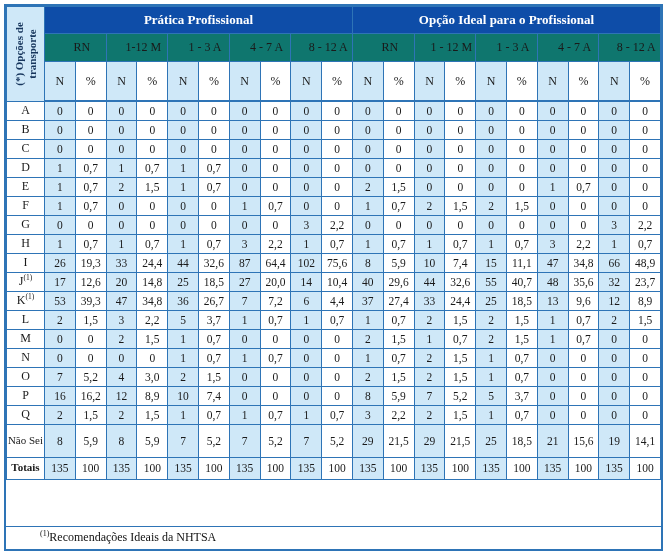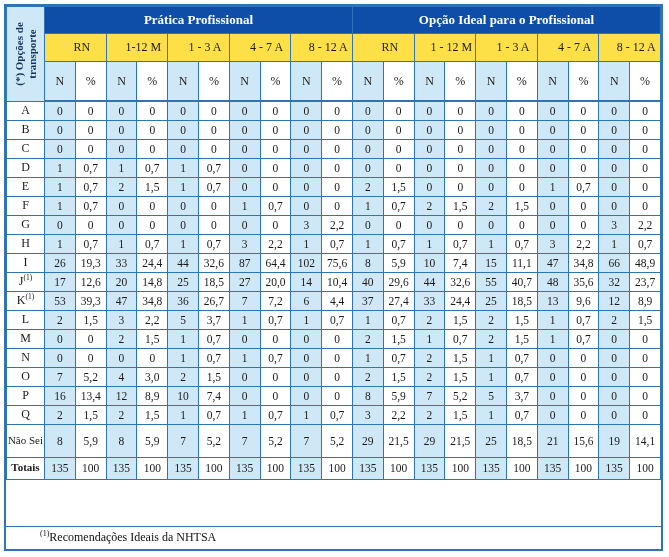--- a/index.html
+++ b/index.html
@@ -16,21 +16,21 @@
   col.label-col{width:38px;}
   td,th{
     border:1px solid var(--border,#2e74b6);
     text-align:center;vertical-align:middle;padding:0;
     font-size:12px;color:#1a1a1a;overflow:hidden;white-space:nowrap;
   }
   tr.band-row th{
     background:var(--header_bg,#0e4da8);color:var(--header_text,#ffffff);
     font-weight:bold;font-size:13px;height:26px;
   }
-  tr.ages-row td{background:#fde047;height:27px;font-size:12px;padding-left:13px;}
+  tr.ages-row td{background:#0f766e;height:27px;font-size:12px;padding-left:13px;}
   tr.measures-row td{height:38px;font-size:12px;}
   td.n-cell{background:var(--shaded_cell,#cfe8f8);}
   td.pct-cell{background:#ffffff;}
   tbody tr{height:19px;}
   tbody td{font-size:11.5px;}
   td.label-cell{background:#ffffff;font-size:12px;white-space:normal;line-height:1.05;}
   tbody tr.row-unknown{height:33px;}
   tbody tr.row-unknown td.label-cell{font-size:11px;}
   tbody tr.row-total{height:22px;}
   tbody tr.row-total td.label-cell{font-weight:bold;font-size:11px;}
@@ -464,21 +464,21 @@
           <td class="n-cell">1</td>
           <td class="pct-cell">0,7</td>
           <td class="n-cell">0</td>
           <td class="pct-cell">0</td>
           <td class="n-cell">0</td>
           <td class="pct-cell">0</td>
         </tr>
         <tr class="row-data">
           <td class="label-cell">P</td>
           <td class="n-cell">16</td>
-          <td class="pct-cell">13,4</td>
+          <td class="pct-cell">16,2</td>
           <td class="n-cell">12</td>
           <td class="pct-cell">8,9</td>
           <td class="n-cell">10</td>
           <td class="pct-cell">7,4</td>
           <td class="n-cell">0</td>
           <td class="pct-cell">0</td>
           <td class="n-cell">0</td>
           <td class="pct-cell">0</td>
           <td class="n-cell">8</td>
           <td class="pct-cell">5,9</td>

